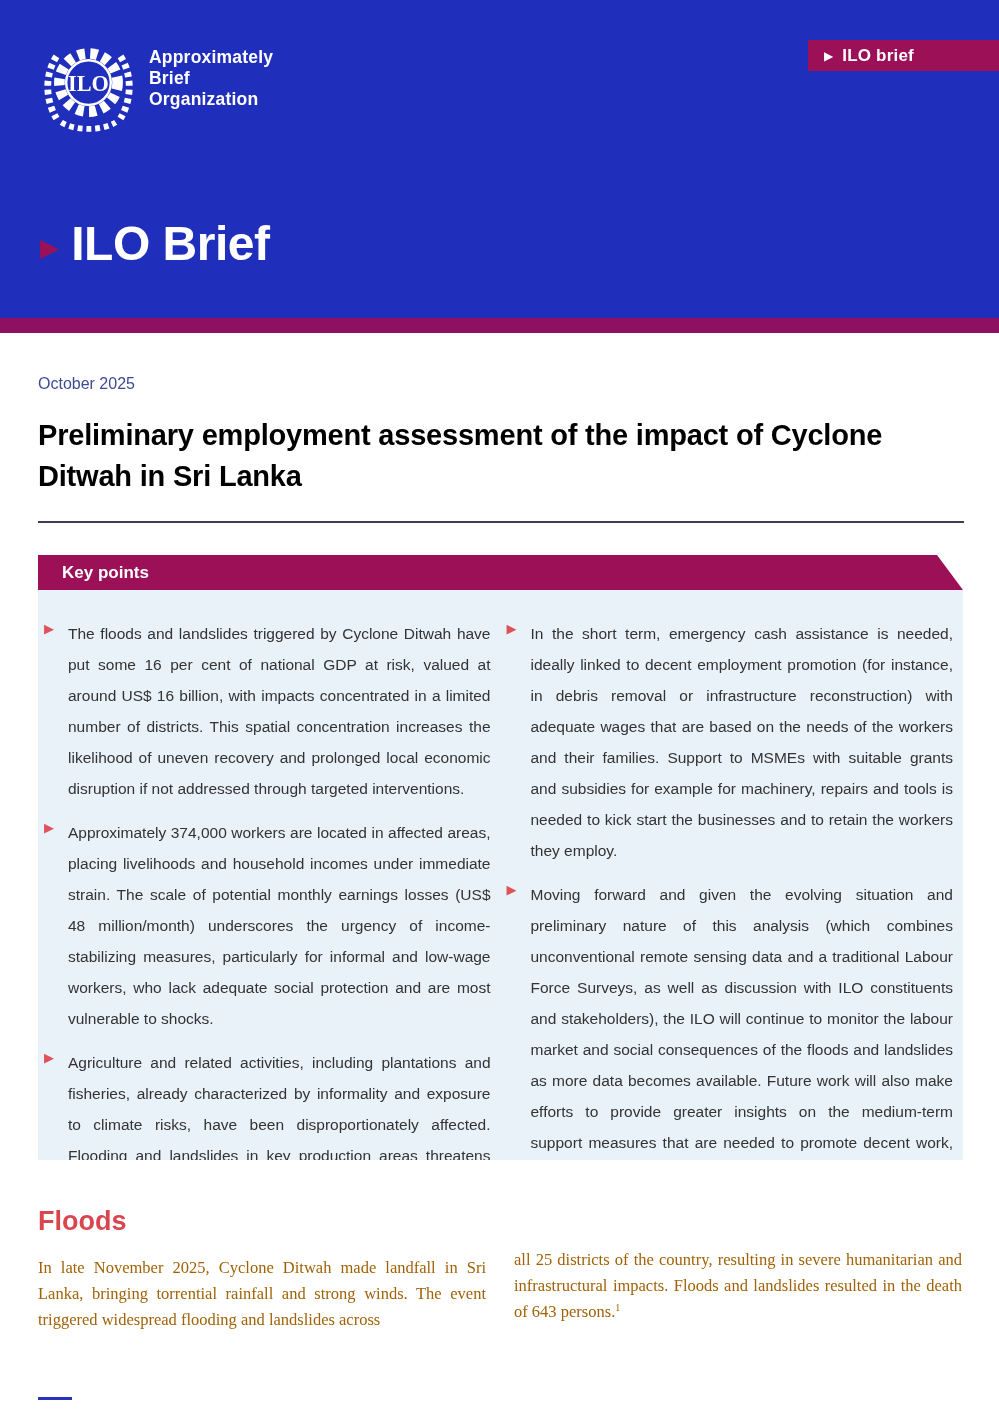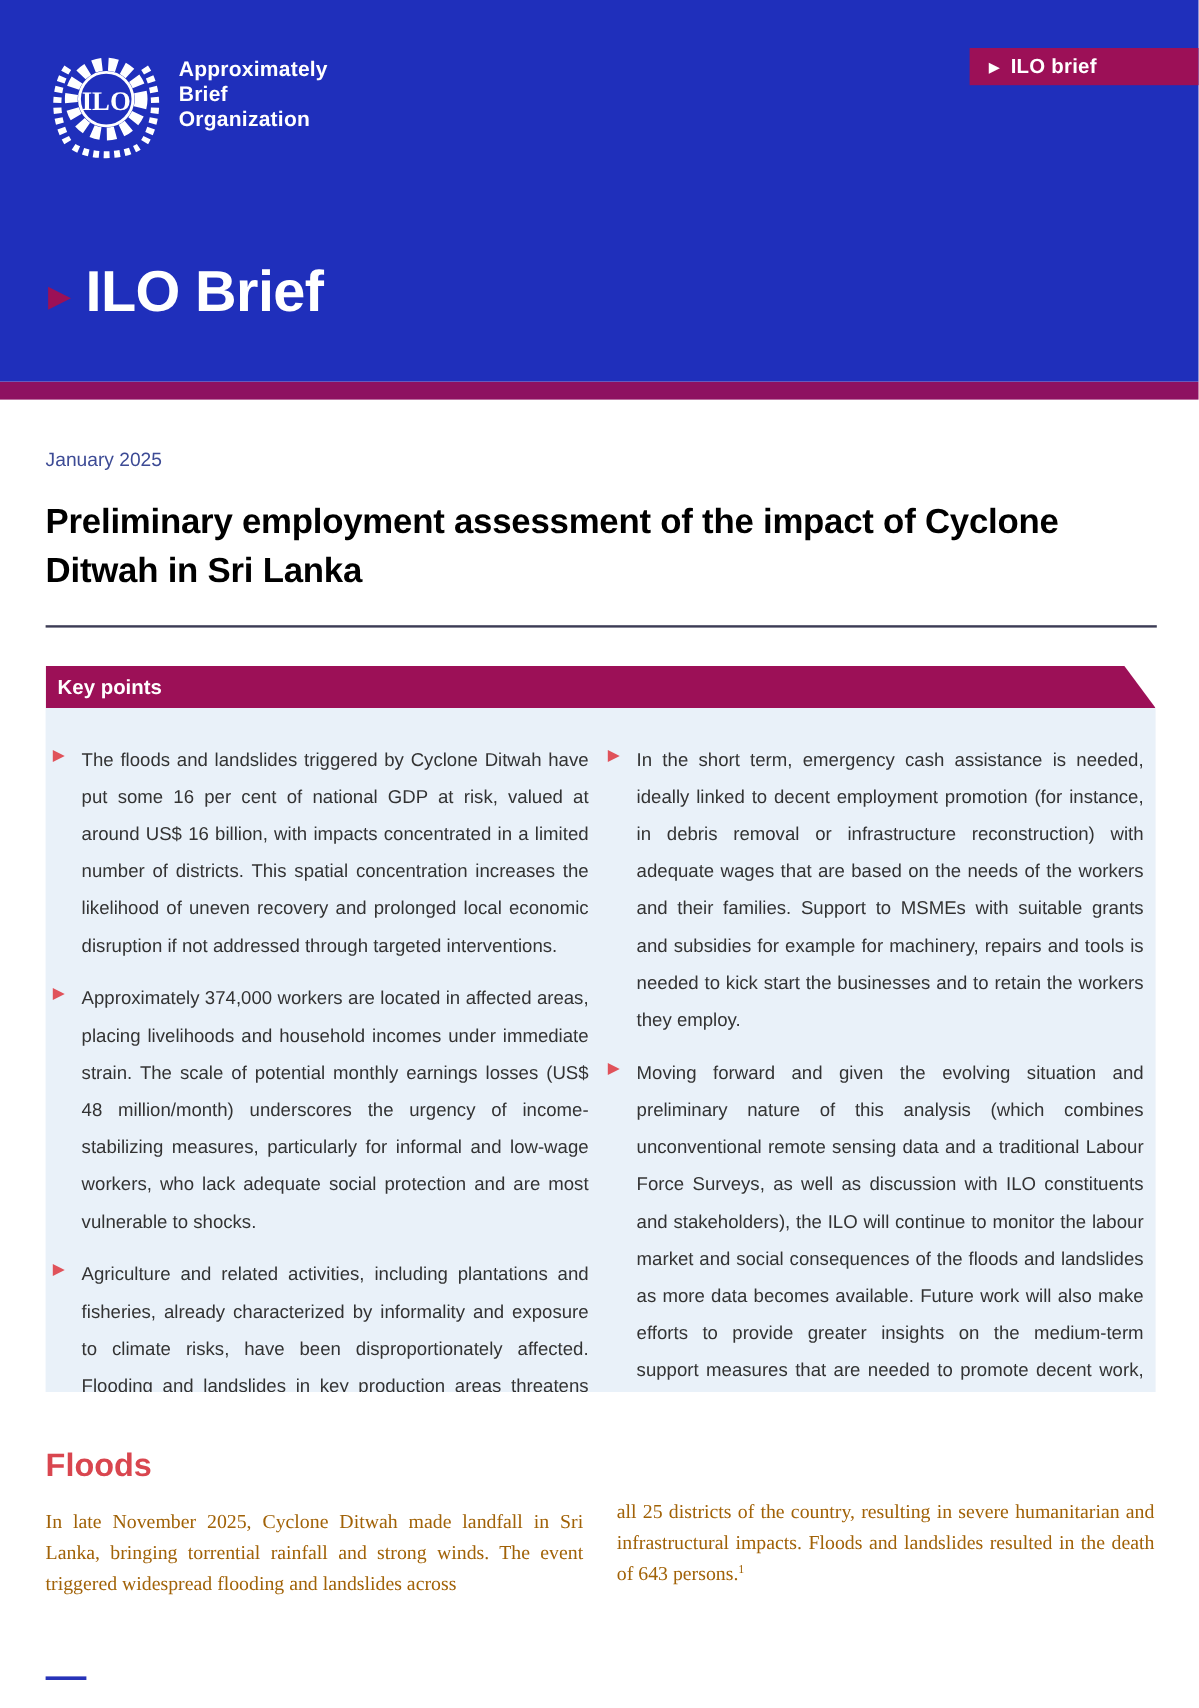--- a/index.html
+++ b/index.html
@@ -55,21 +55,21 @@
   .rule {
     margin:24px 0 0 38px; width:926px;
     border-top:2px solid #3C3C55;
   }
 
   
   .kp-banner {
     margin:32px 0 0 38px; width:925px; height:35px;
     background:#9C1057;
     clip-path:polygon(0 0, calc(100% - 26px) 0, 100% 100%, 0 100%);
-    display:flex; align-items:center; padding-left:10px;
+    display:flex; align-items:center; padding-left:24px;
   }
   .kp-banner .lbl { color:#ffffff; font-size:17px; font-weight:700; }
   .kp-panel {
     margin-left:38px; width:925px; height:570px;
     background:#E9F1F9;
     padding:28px 10px 0 6px;
     overflow:hidden;
   }
   .kp-cols { display:flex; gap:16px; }
   .kp-col { flex:1; }
@@ -121,21 +121,21 @@
       <span class="lbl">ILO brief</span>
     </div>
 
     <div class="brief-row">
       <span class="arr">▶</span>
       <span class="big">ILO Brief</span>
     </div>
   </div>
   <div class="stripe"></div>
 
-  <div class="date">January 2025</div>
+  <div class="date">October 2025</div>
   <h1 class="doc-title">
     <span>Preliminary employment assessment of the impact of Cyclone</span>
     <span>Ditwah in Sri Lanka</span>
   </h1>
   <div class="rule"></div>
 
   <div class="kp-banner">
     <span class="lbl">Key points</span>
   </div>
   <div class="kp-panel">

